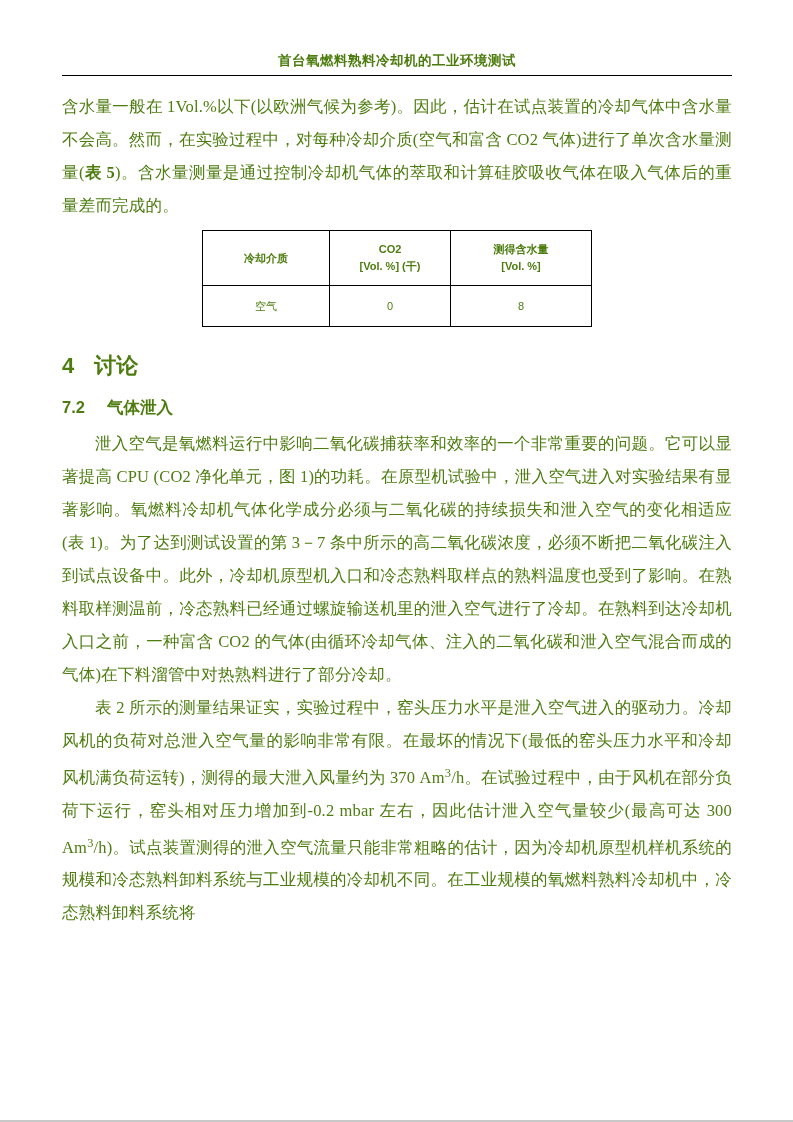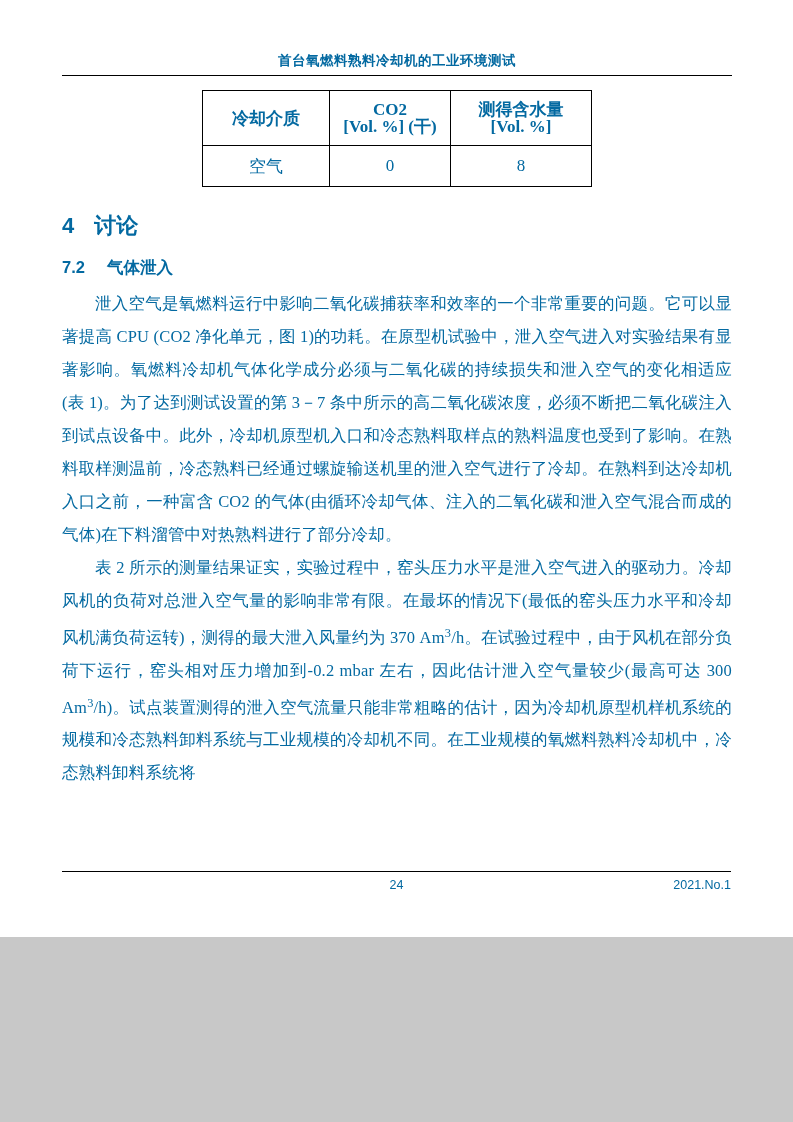--- a/index.html
+++ b/index.html
@@ -2,26 +2,26 @@
 <html><head>
 <meta charset="utf-8">
 <style>
   html, body {
     margin: 0;
     padding: 0;
     background: #c8c8c8;
   }
   .page {
     width: 793px;
-    height: 937px;
+    height: 1120px;
     background: #ffffff;
     position: relative;
     box-sizing: border-box;
     font-family: "Liberation Serif", "DejaVu Serif", serif;
-    color: #0369a1;
+    color: #4d7c0f;
     overflow: hidden;
   }
   .content {
     position: absolute;
     left: 62px;
     top: 52px;
     width: 670px;
   }
   .header-title {
     text-align: center;
@@ -47,23 +47,23 @@
     text-indent: 33px;
   }
   .tbl-caption {
     text-align: center;
     font-size: 13.5px;
     font-family: "Liberation Sans", sans-serif;
     margin: 14px 0 6px 0;
   }
   table.data {
     border-collapse: collapse;
-    margin: 14px auto;
-    font-size: 17px;
-    font-family: Liberation Serif, serif;
+    margin: 8px auto;
+    font-size: 11px;
+    font-family: Liberation Sans, sans-serif;
   }
   table.data td, table.data th {
     border: 1px solid #000;
     text-align: center;
     vertical-align: middle;
     padding: 6px 4px;
   }
   table.data th {
     font-weight: bold;
     line-height: 17px;
@@ -117,20 +117,21 @@
 </head>
 <body>
 
 <div class="page">
 
   <div class="content">
 
     <div class="header-title">首台氧燃料熟料冷却机的工业环境测试</div>
     <div class="rule-top"></div>
 
+    <p class="body-text para"><span>含水量一般在 1Vol.%以下(以欧洲气候为参考)。因此，估计在试点装置的冷却气体中含水量不会高。然而，在实验过程中，对每种冷却介质(空气和富含 CO2 气体)进行了单次含水量测量(</span><b>表 5</b><span>)。含水量测量是通过控制冷却机气体的萃取和计算硅胶吸收气体在吸入气体后的重量差而完成的。</span></p>
 
 
     <table class="data">
       <thead>
         <tr>
           <th class="col1">冷却介质</th>
           <th class="col2">
             <span>CO2</span><br>
             <span>[Vol. %] (干)</span>
           </th>
@@ -156,22 +157,14 @@
     <h3 class="sub">
       <span class="num">7.2</span><span>气体泄入</span>
     </h3>
 
     <p class="body-text para indent">泄入空气是氧燃料运行中影响二氧化碳捕获率和效率的一个非常重要的问题。它可以显著提高 CPU (CO2 净化单元，图 1)的功耗。在原型机试验中，泄入空气进入对实验结果有显著影响。氧燃料冷却机气体化学成分必须与二氧化碳的持续损失和泄入空气的变化相适应(表 1)。为了达到测试设置的第 3－7 条中所示的高二氧化碳浓度，必须不断把二氧化碳注入到试点设备中。此外，冷却机原型机入口和冷态熟料取样点的熟料温度也受到了影响。在熟料取样测温前，冷态熟料已经通过螺旋输送机里的泄入空气进行了冷却。在熟料到达冷却机入口之前，一种富含 CO2 的气体(由循环冷却气体、注入的二氧化碳和泄入空气混合而成的气体)在下料溜管中对热熟料进行了部分冷却。</p>
 
     <p class="body-text para indent"><span>表 2 所示的测量结果证实，实验过程中，窑头压力水平是泄入空气进入的驱动力。冷却风机的负荷对总泄入空气量的影响非常有限。在最坏的情况下(最低的窑头压力水平和冷却风机满负荷运转)，测得的最大泄入风量约为 370 Am</span><sup>3</sup><span>/h。在试验过程中，由于风机在部分负荷下运行，窑头相对压力增加到-0.2 mbar 左右，因此估计泄入空气量较少(最高可达 300 Am</span><sup>3</sup><span>/h)。试点装置测得的泄入空气流量只能非常粗略的估计，因为冷却机原型机样机系统的规模和冷态熟料卸料系统与工业规模的冷却机不同。在工业规模的氧燃料熟料冷却机中，冷态熟料卸料系统将</span></p>
 
   </div>
 
-  <div class="footer">
-    <div class="rule-bottom"></div>
-    <div class="footer-row">
-      <div class="footer-left"></div>
-      <div class="footer-center">24</div>
-      <div class="footer-right">2021.No.1</div>
-    </div>
-  </div>
 
 </div>
 
 </body></html>

